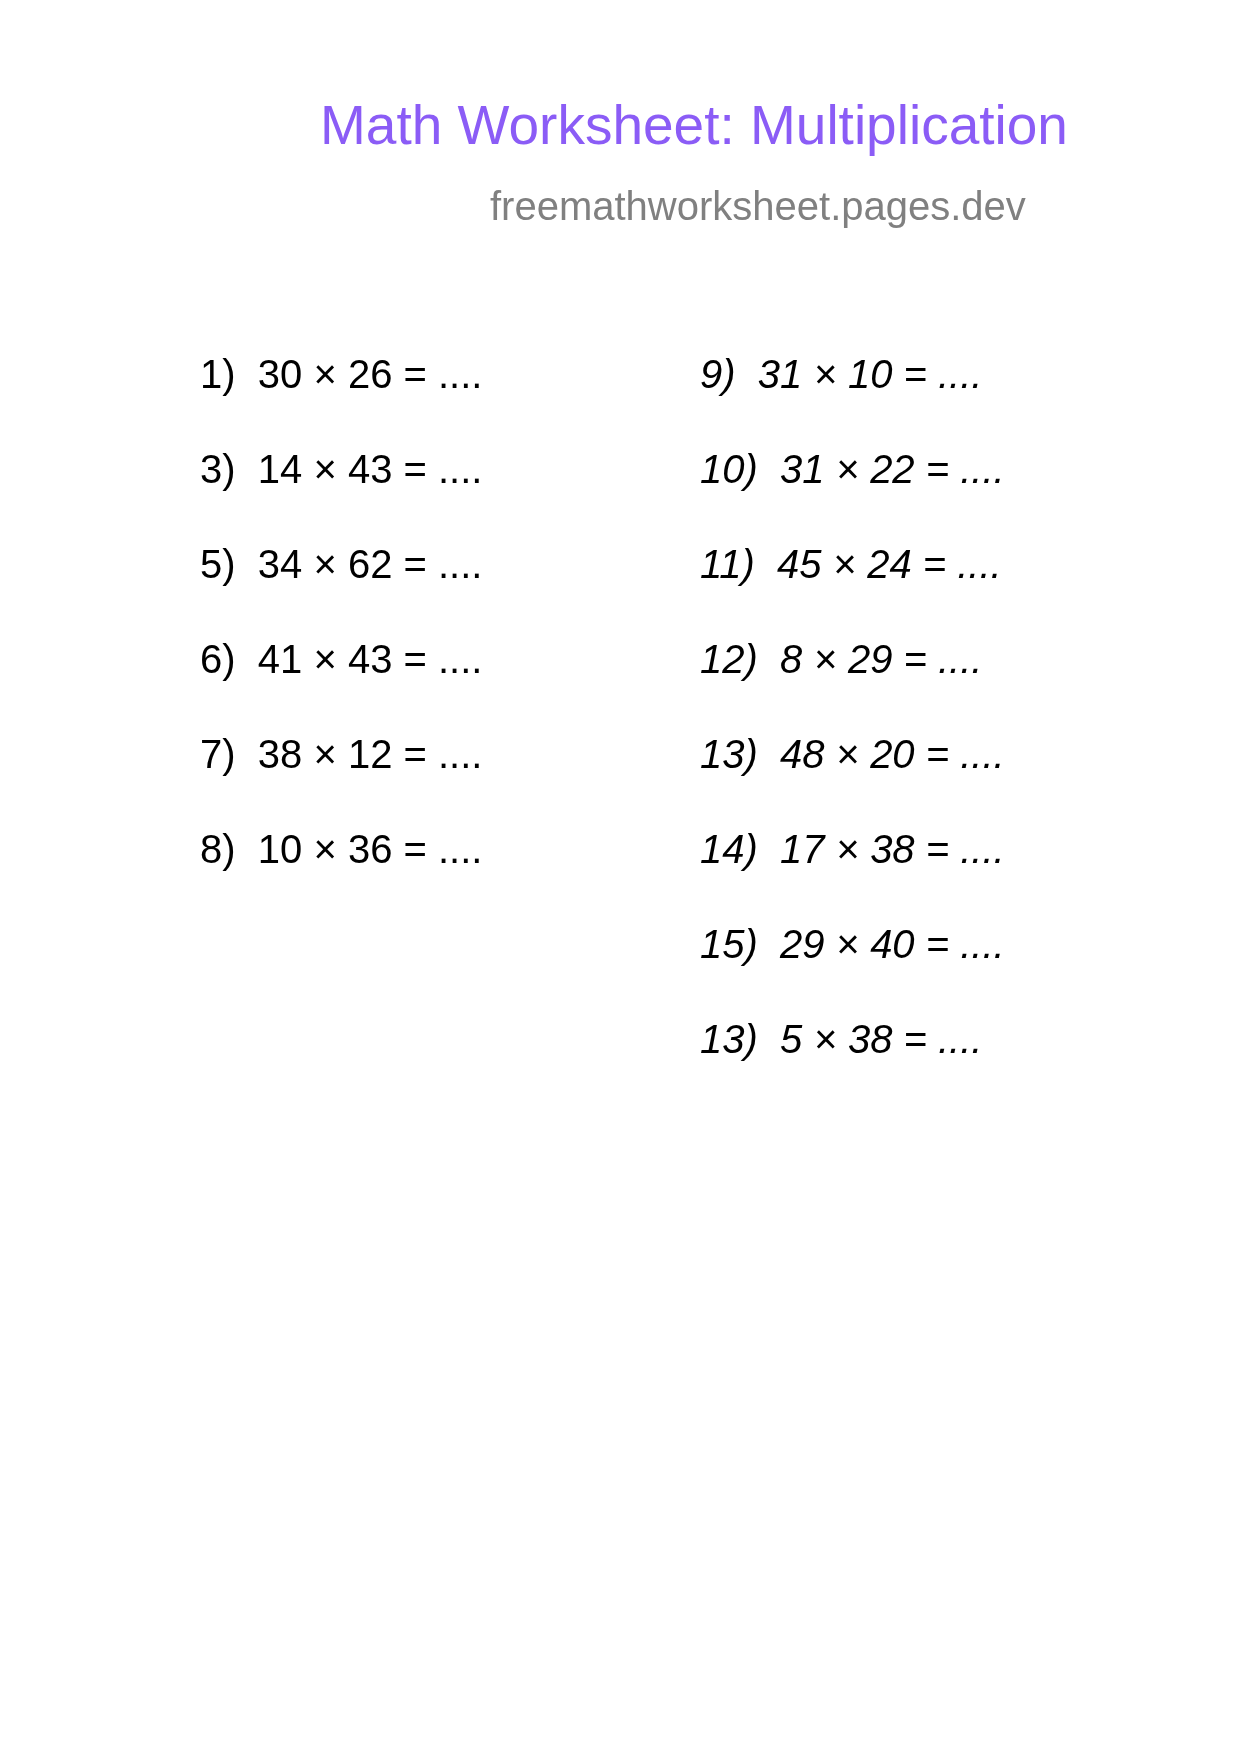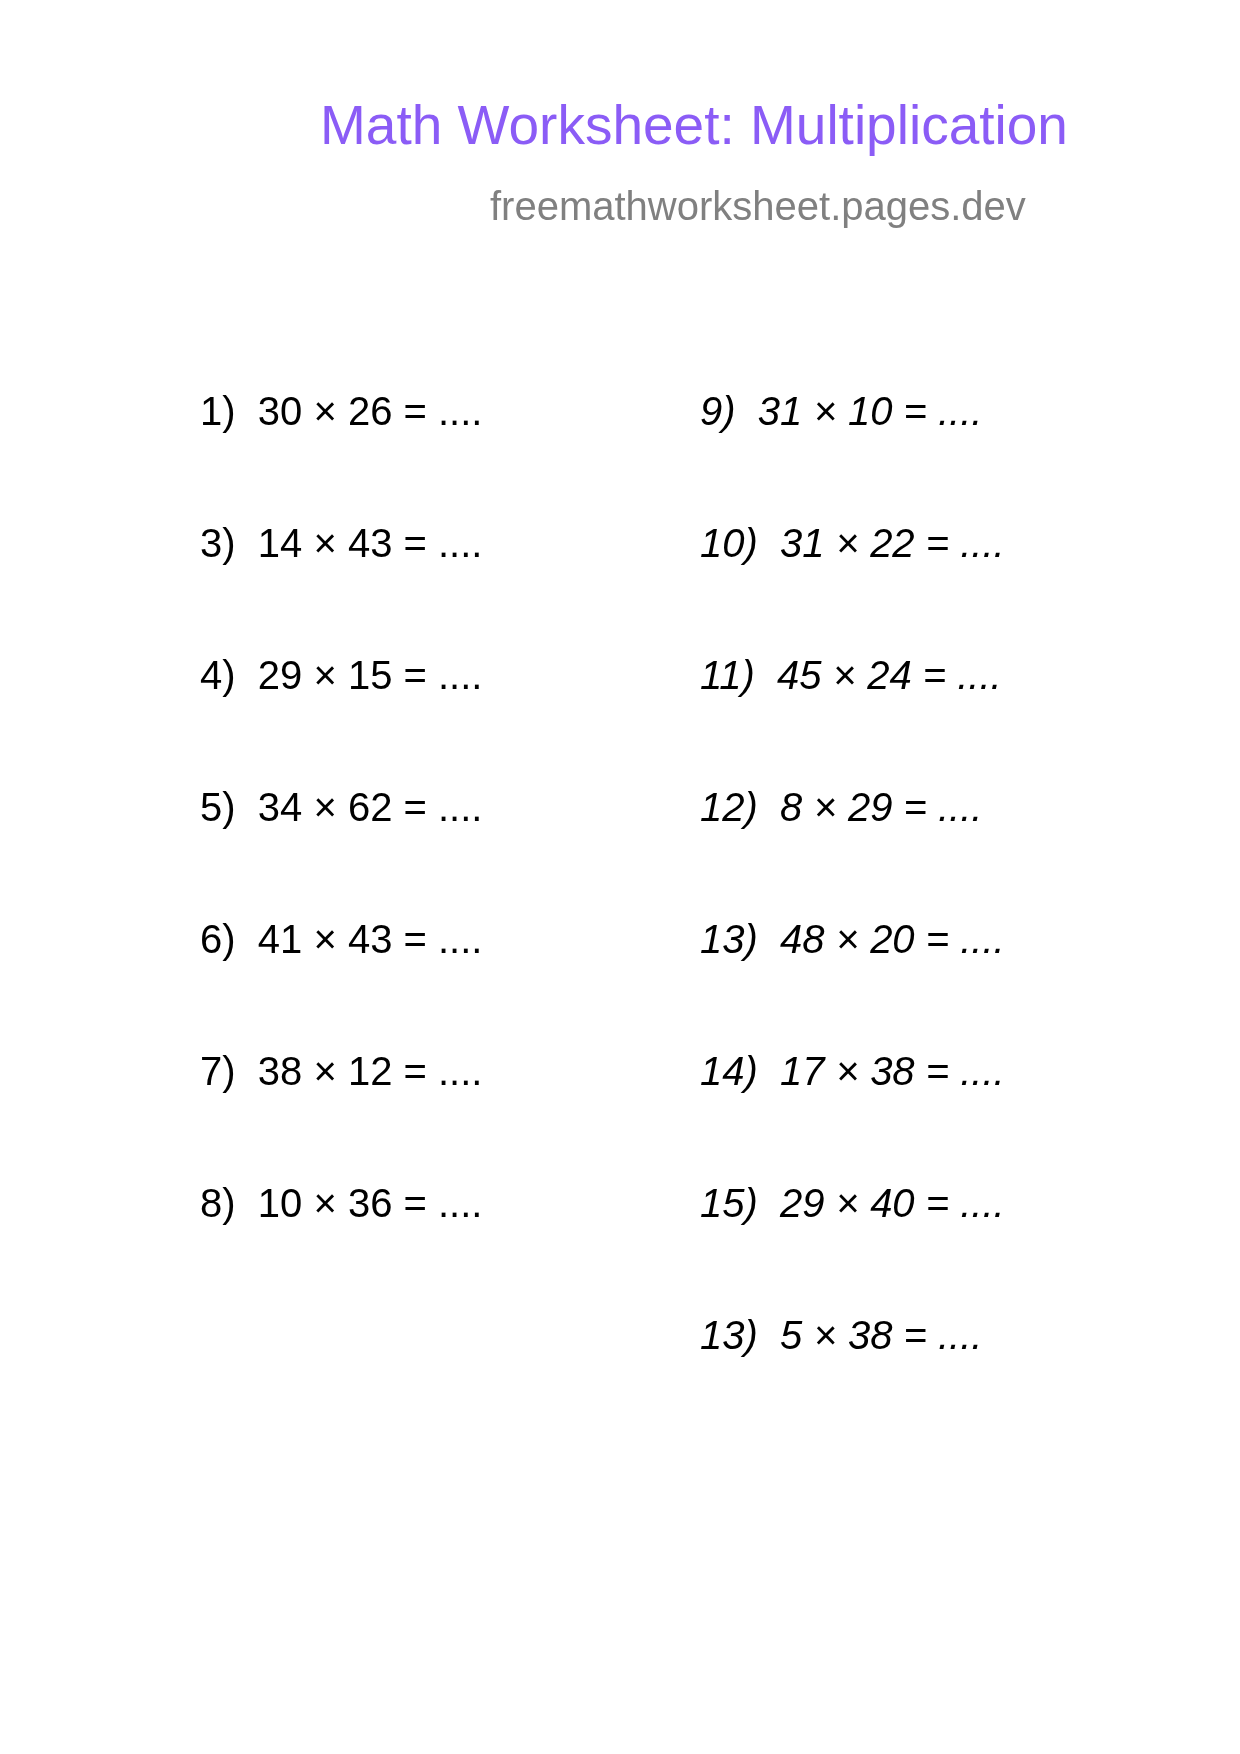--- a/index.html
+++ b/index.html
@@ -37,34 +37,32 @@
       position: absolute;
       top: 354px;
     }
     .col-left { left: 200px; }
     .col-right { left: 700px; font-style: italic; }
     .problem {
       height: 95px;
       font-size: 40px;
       line-height: 40px;
       white-space: pre;
-      margin-top: 37px;
     }
   </style>
 </head>
 <body>
 
 <div>
   <div class="title">Math Worksheet: Multiplication</div>
   <div class="subtitle">freemathworksheet.pages.dev</div>
 
   <div class="column col-left">
     <div class="problem"><span>1)</span>  <span>30 × 26 = ....</span></div>
     <div class="problem"><span>3)</span>  <span>14 × 43 = ....</span></div>
-    <div class="problem"><span>4)</span>  <span>29 × 15 = ....</span></div>
     <div class="problem"><span>5)</span>  <span>34 × 62 = ....</span></div>
     <div class="problem"><span>6)</span>  <span>41 × 43 = ....</span></div>
     <div class="problem"><span>7)</span>  <span>38 × 12 = ....</span></div>
     <div class="problem"><span>8)</span>  <span>10 × 36 = ....</span></div>
   </div>
 
   <div class="column col-right">
     <div class="problem"><span>9)</span>  <span>31 × 10 = ....</span></div>
     <div class="problem"><span>10)</span>  <span>31 × 22 = ....</span></div>
     <div class="problem"><span>11)</span>  <span>45 × 24 = ....</span></div>

